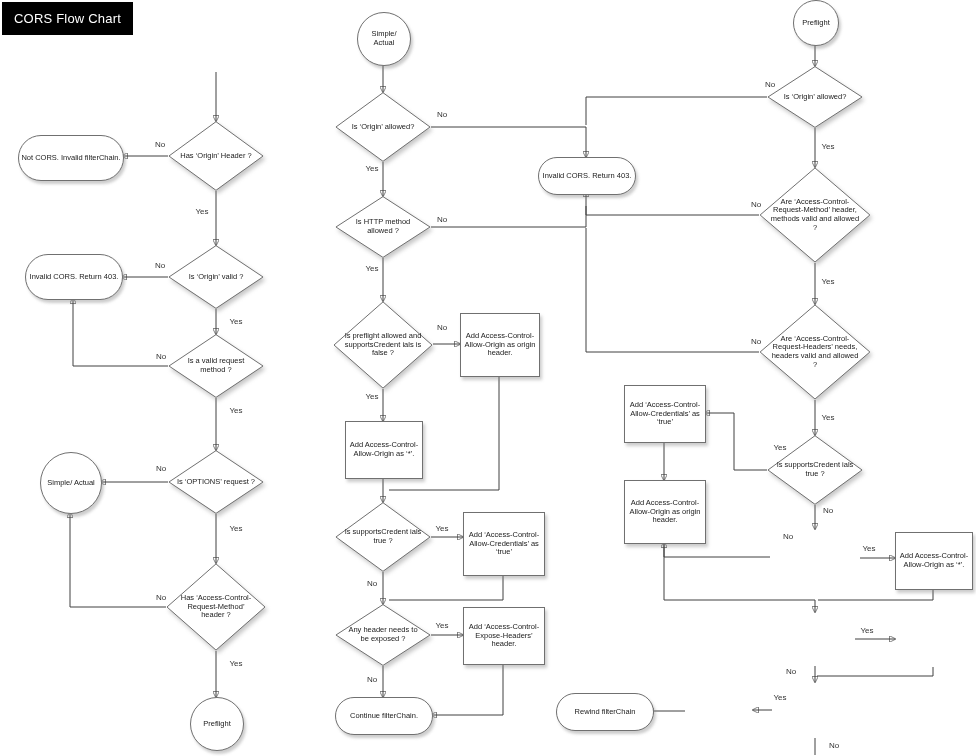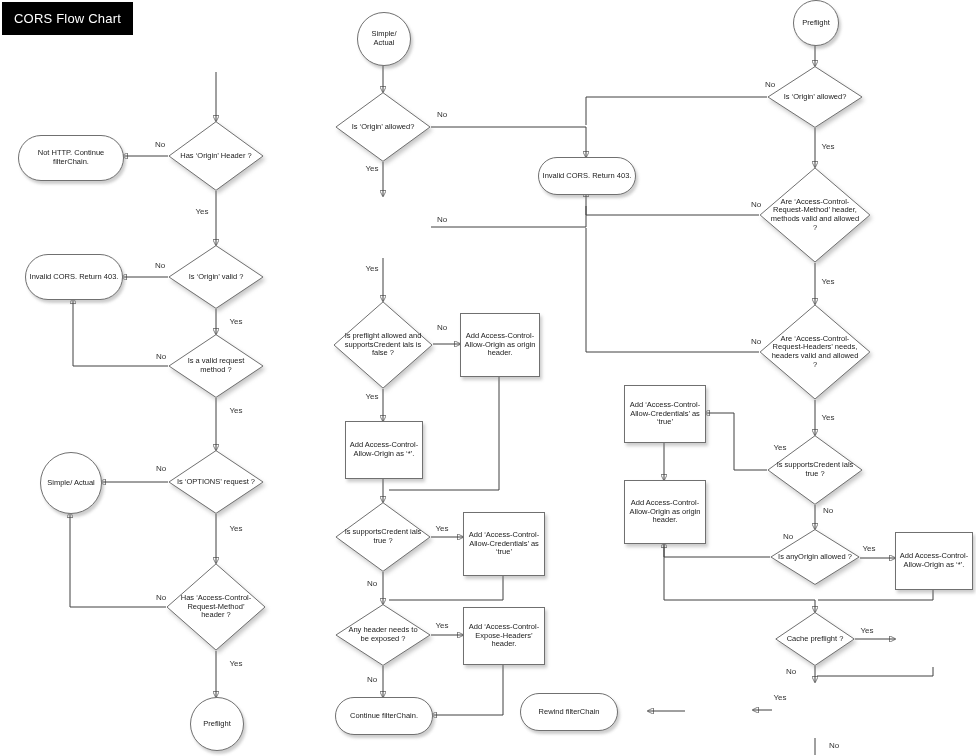--- a/index.html
+++ b/index.html
@@ -98,21 +98,21 @@
 
   <div class="title">CORS Flow Chart</div>
 
   <div class="node shape-diamond" style="left:168px;top:121px;width:96px;height:70px">
     <svg class="dshape" viewBox="0 0 100 100" preserveAspectRatio="none">
         <polygon points="50,1 99,50 50,99 1,50" vector-effect="non-scaling-stroke"></polygon>
       </svg>
     <span class="txt">Has ‘Origin’ Header ?</span>
   </div>
   <div class="node shape-box shape-stadium" style="left:18px;top:135px;width:104px;height:44px">
-    <span class="txt">Not HTTP. Continue filterChain.</span>
+    <span class="txt">Not CORS. Invalid filterChain.</span>
   </div>
   <div class="node shape-diamond" style="left:168px;top:245px;width:96px;height:64px">
     <svg class="dshape" viewBox="0 0 100 100" preserveAspectRatio="none">
         <polygon points="50,1 99,50 50,99 1,50" vector-effect="non-scaling-stroke"></polygon>
       </svg>
     <span class="txt">Is ‘Origin’ valid ?</span>
   </div>
   <div class="node shape-box shape-stadium" style="left:25px;top:254px;width:96px;height:44px">
     <span class="txt">Invalid CORS. Return 403.</span>
   </div>
@@ -146,20 +146,26 @@
   </div>
   <div class="node shape-diamond" style="left:335px;top:92px;width:96px;height:70px">
     <svg class="dshape" viewBox="0 0 100 100" preserveAspectRatio="none">
         <polygon points="50,1 99,50 50,99 1,50" vector-effect="non-scaling-stroke"></polygon>
       </svg>
     <span class="txt">Is ‘Origin’ allowed?</span>
   </div>
   <div class="node shape-box shape-stadium" style="left:538px;top:157px;width:96px;height:36px">
     <span class="txt">Invalid CORS. Return 403.</span>
   </div>
+  <div class="node shape-diamond" style="left:335px;top:196px;width:96px;height:62px">
+    <svg class="dshape" viewBox="0 0 100 100" preserveAspectRatio="none">
+        <polygon points="50,1 99,50 50,99 1,50" vector-effect="non-scaling-stroke"></polygon>
+      </svg>
+    <span class="txt">Is HTTP method allowed ?</span>
+  </div>
   <div class="node shape-diamond" style="left:333px;top:301px;width:100px;height:88px">
     <svg class="dshape" viewBox="0 0 100 100" preserveAspectRatio="none">
         <polygon points="50,1 99,50 50,99 1,50" vector-effect="non-scaling-stroke"></polygon>
       </svg>
     <span class="txt">Is preflight allowed and supportsCredent ials is false ?</span>
   </div>
   <div class="node shape-box" style="left:460px;top:313px;width:78px;height:62px">
     <span class="txt">Add Access-Control-Allow-Origin as origin header.</span>
   </div>
   <div class="node shape-box" style="left:345px;top:421px;width:76px;height:56px">
@@ -213,36 +219,24 @@
         <polygon points="50,1 99,50 50,99 1,50" vector-effect="non-scaling-stroke"></polygon>
       </svg>
     <span class="txt">Is supportsCredent ials true ?</span>
   </div>
   <div class="node shape-box" style="left:624px;top:385px;width:80px;height:56px">
     <span class="txt">Add ‘Access-Control-Allow-Credentials’ as ‘true’</span>
   </div>
   <div class="node shape-box" style="left:624px;top:480px;width:80px;height:62px">
     <span class="txt">Add Access-Control-Allow-Origin as origin header.</span>
   </div>
-  <div class="node shape-diamond" style="left:770px;top:529px;width:90px;height:56px">
-    <svg class="dshape" viewBox="0 0 100 100" preserveAspectRatio="none">
-        <polygon points="50,1 99,50 50,99 1,50" vector-effect="non-scaling-stroke"></polygon>
-      </svg>
-    <span class="txt">Is anyOrigin allowed ?</span>
-  </div>
   <div class="node shape-box" style="left:895px;top:532px;width:76px;height:56px">
     <span class="txt">Add Access-Control-Allow-Origin as ‘*’.</span>
   </div>
-  <div class="node shape-diamond" style="left:775px;top:612px;width:80px;height:54px">
-    <svg class="dshape" viewBox="0 0 100 100" preserveAspectRatio="none">
-        <polygon points="50,1 99,50 50,99 1,50" vector-effect="non-scaling-stroke"></polygon>
-      </svg>
-    <span class="txt">Cache preflight ?</span>
-  </div>
-  <div class="node shape-box shape-stadium" style="left:520px;top:693px;width:96px;height:36px">
+  <div class="node shape-box shape-stadium" style="left:556px;top:693px;width:96px;height:36px">
     <span class="txt">Rewind filterChain</span>
   </div>
 
   <div class="elabel" style="left:160px;top:144px">No</div>
   <div class="elabel" style="left:202px;top:211px">Yes</div>
   <div class="elabel" style="left:160px;top:265px">No</div>
   <div class="elabel" style="left:236px;top:321px">Yes</div>
   <div class="elabel" style="left:161px;top:356px">No</div>
   <div class="elabel" style="left:236px;top:410px">Yes</div>
   <div class="elabel" style="left:161px;top:468px">No</div>

